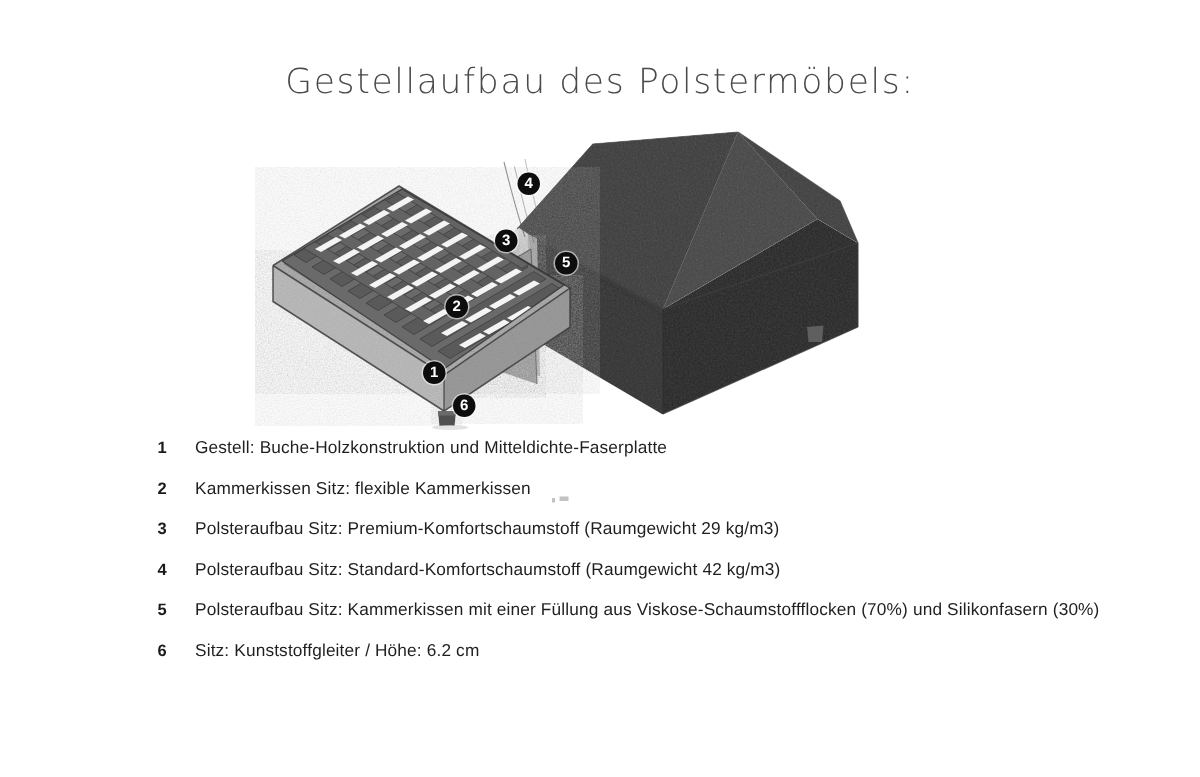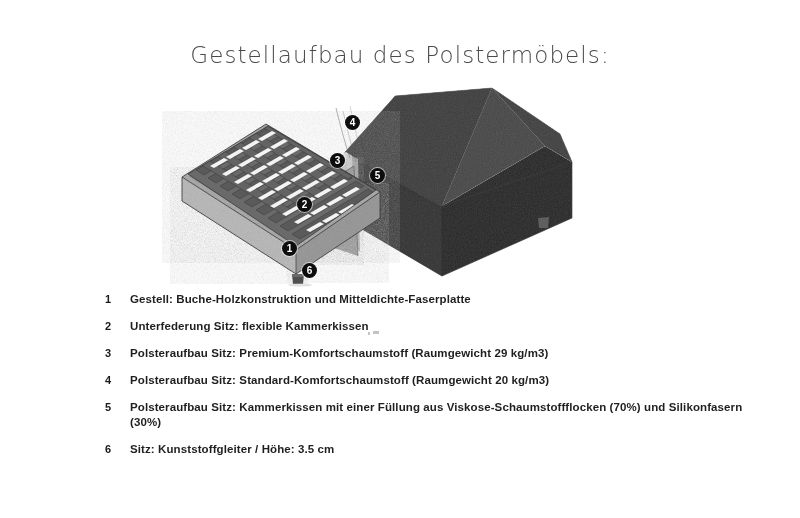--- a/index.html
+++ b/index.html
@@ -68,22 +68,22 @@
     flex:0 0 25px;
     font-size:11px;
     font-weight:700;
     color:#1a1a1a;
   }
   .legend-text{
     flex:1 1 auto;
     color:#1f1f1f;
     letter-spacing:.1px;
   }
-  .legend-text .lead{font-weight:700;}
-  .legend-text .val{font-weight:700;}
+  .legend-text .lead{font-weight:400;}
+  .legend-text .val{font-weight:400;}
 
   
   #scan-artifact{
     position:absolute;
     left:368px; top:330px;
     width:14px;height:6px;
     opacity:.35;
     z-index:5;
   }
   #scan-artifact i{
@@ -275,36 +275,36 @@
 
 <div id="legend">
 
   <div class="legend-row">
     <span class="legend-num">1</span>
     <span class="legend-text"><span class="lead">Gestell: </span><span class="val">Buche-Holzkonstruktion und Mitteldichte-Faserplatte</span></span>
   </div>
 
   <div class="legend-row">
     <span class="legend-num">2</span>
-    <span class="legend-text"><span class="lead">Unterfederung Sitz: </span><span class="val">flexible Kammerkissen</span></span>
+    <span class="legend-text"><span class="lead">Kammerkissen Sitz: </span><span class="val">flexible Kammerkissen</span></span>
   </div>
 
   <div class="legend-row">
     <span class="legend-num">3</span>
     <span class="legend-text"><span class="lead">Polsteraufbau Sitz: </span><span class="val">Premium-Komfortschaumstoff (Raumgewicht 29 kg/m3)</span></span>
   </div>
 
   <div class="legend-row">
     <span class="legend-num">4</span>
-    <span class="legend-text"><span class="lead">Polsteraufbau Sitz: </span><span class="val">Standard-Komfortschaumstoff (Raumgewicht 20 kg/m3)</span></span>
+    <span class="legend-text"><span class="lead">Polsteraufbau Sitz: </span><span class="val">Standard-Komfortschaumstoff (Raumgewicht 42 kg/m3)</span></span>
   </div>
 
   <div class="legend-row">
     <span class="legend-num">5</span>
     <span class="legend-text"><span class="lead">Polsteraufbau Sitz: </span><span class="val">Kammerkissen mit einer Füllung aus Viskose-Schaumstoffflocken (70%) und Silikonfasern (30%)</span></span>
   </div>
 
   <div class="legend-row">
     <span class="legend-num">6</span>
-    <span class="legend-text"><span class="lead">Sitz: </span><span class="val">Kunststoffgleiter / Höhe: 3.5 cm</span></span>
+    <span class="legend-text"><span class="lead">Sitz: </span><span class="val">Kunststoffgleiter / Höhe: 6.2 cm</span></span>
   </div>
 
 </div>
 
 </body></html>

